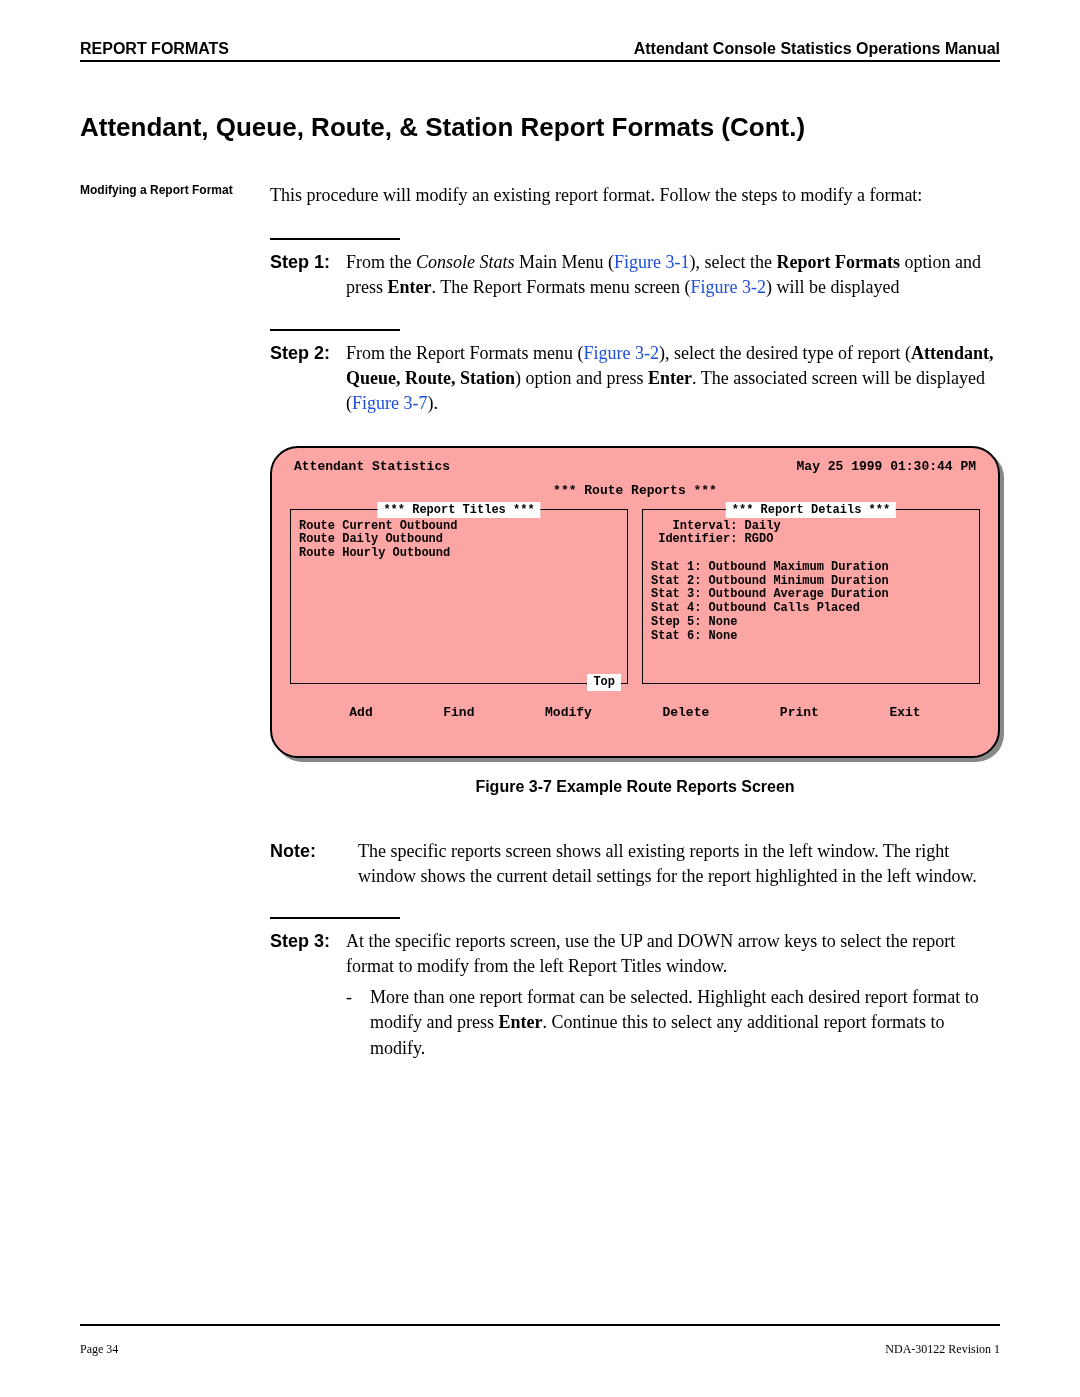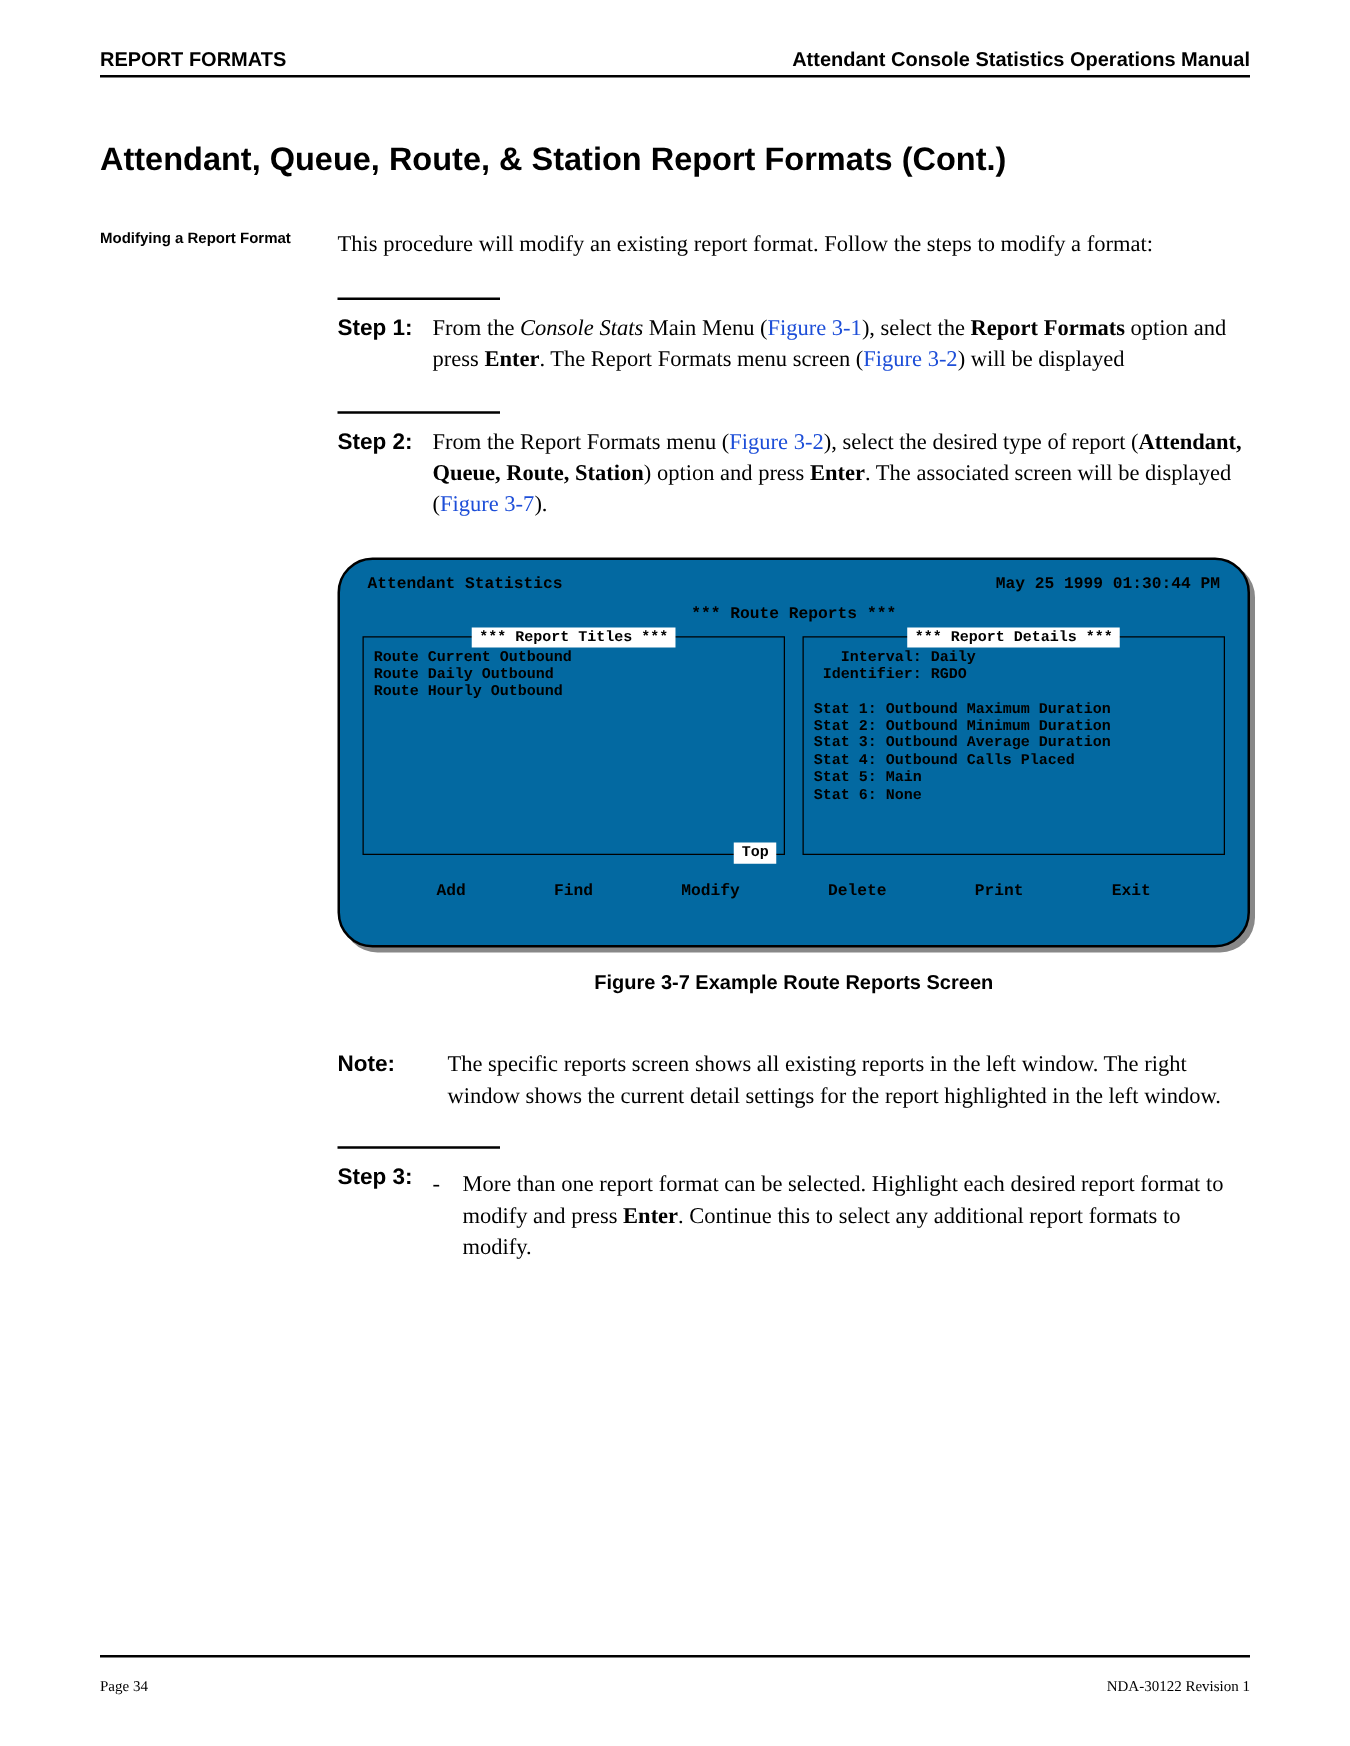--- a/index.html
+++ b/index.html
@@ -77,21 +77,21 @@
   }
   .italic { font-style: italic; }
   .bold { font-weight: bold; }
   .figure-wrap {
     margin: 30px 0 18px 0;
   }
   .terminal {
     position: relative;
     border: 2px solid #000;
     border-radius: 28px;
-    background: #0369a1;
+    background: #fca5a5;
     box-shadow: 4px 4px 0 #888;
     font-family: "Courier New", Courier, monospace;
     font-size: 13px;
     font-weight: bold;
     padding: 10px 18px 30px 18px;
     height: 312px;
     box-sizing: border-box;
   }
   .term-top {
     display: flex;
@@ -248,21 +248,21 @@
             </div>
             <div class="panel">
               <div class="panel-legend">*** Report Details ***</div>
               <pre>   Interval: Daily
  Identifier: RGDO
 
 Stat 1: Outbound Maximum Duration
 Stat 2: Outbound Minimum Duration
 Stat 3: Outbound Average Duration
 Stat 4: Outbound Calls Placed
-Stat 5: Main
+Step 5: None
 Stat 6: None</pre>
             </div>
           </div>
           <div class="term-menu">
             <span>Add</span>
             <span>Find</span>
             <span>Modify</span>
             <span>Delete</span>
             <span>Print</span>
             <span>Exit</span>
@@ -273,20 +273,21 @@
 
       <div class="note-row">
         <div class="note-label">Note:</div>
         <div class="note-body">The specific reports screen shows all existing reports in the left window. The right window shows the current detail settings for the report highlighted in the left window.</div>
       </div>
 
       <div class="step-sep"></div>
       <div class="step" style="margin-bottom:4px;">
         <div class="step-label">Step 3:</div>
         <div class="step-body">
+          <span>At the specific reports screen, use the UP and DOWN arrow keys to select the report format to modify from the left Report Titles window.</span>
           <div class="bullet-row">
             <div class="bullet-dash">-</div>
             <div class="bullet-body">
               <span>More than one report format can be selected. Highlight each desired report format to modify and press </span><span class="bold">Enter</span><span>. Continue this to select any additional report formats to modify.</span>
             </div>
           </div>
         </div>
       </div>
 
     </div>

